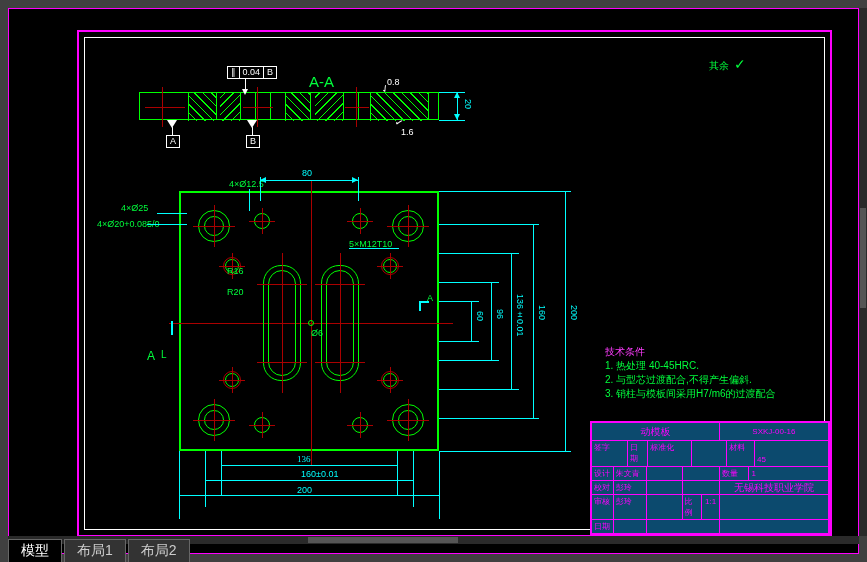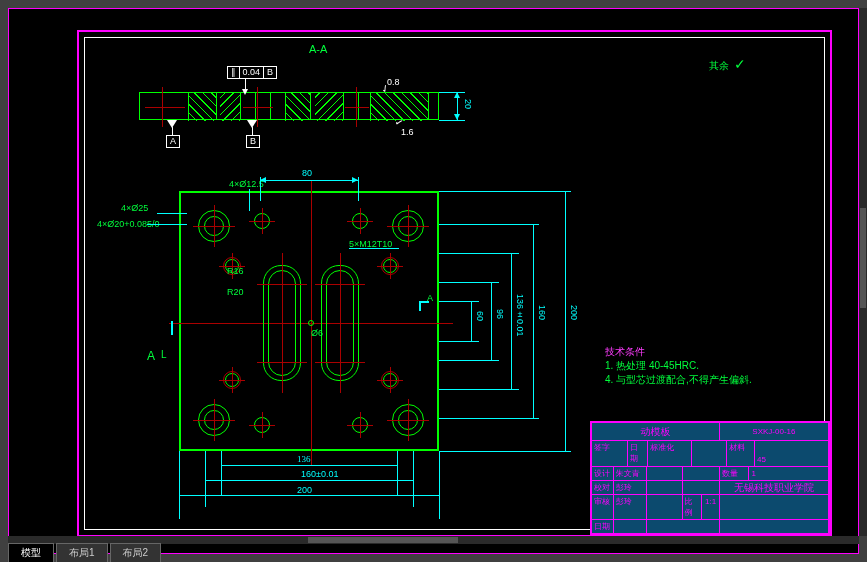--- a/index.html
+++ b/index.html
@@ -5,21 +5,21 @@
 * { margin: 0; padding: 0; box-sizing: border-box; }
 body { background: #404040; font-family: "SimSun", "Microsoft YaHei", sans-serif; width: 867px; height: 562px; overflow: hidden; position: relative; }
 .outer-frame { position: absolute; left: 8px; top: 8px; right: 8px; bottom: 8px; background: #000; border: 1px solid #ff00ff; }
 .title-frame { position: absolute; left: 68px; top: 21px; right: 26px; bottom: 16px; border: 2px solid #ff00ff; }
 .inner-frame { position: absolute; left: 5px; top: 5px; right: 5px; bottom: 5px; border: 1px solid #fff; }
 .scrollbar-v { position: absolute; right: 0; top: 8px; bottom: 26px; width: 8px; background: #2a2a2a; }
 .scrollbar-v .thumb { position: absolute; left: 1px; top: 200px; width: 6px; height: 100px; background: #555; }
 .scrollbar-h { position: absolute; left: 8px; right: 8px; bottom: 18px; height: 8px; background: #2a2a2a; }
 .scrollbar-h .thumb { position: absolute; top: 1px; left: 300px; width: 150px; height: 6px; background: #555; }
 .tabs { position: absolute; left: 8px; bottom: 0; display: flex; gap: 2px; }
-.tab { font-size: 10px; padding: 2px 12px; background: #333; color: #ccc; border-top: 1px solid #666; border-left: 1px solid #666; border-right: 1px solid #666; }
+.tab { font-size: 14px; padding: 2px 12px; background: #333; color: #ccc; border-top: 1px solid #666; border-left: 1px solid #666; border-right: 1px solid #666; }
 .tab.active { background: #000; color: #fff; }
 
 
 .canvas { position: absolute; inset: 0; }
 .cyan-line { background: #00ffff; position: absolute; }
 .white-line { background: #fff; position: absolute; }
 
 
 .txt { position: absolute; color: #00ff3c; font-size: 10px; white-space: nowrap; }
 .txt.white { color: #fff; }
@@ -71,21 +71,21 @@
 <body>
 
 <div class="outer-frame">
 
   <div class="title-frame">
     <div class="inner-frame"></div>
   </div>
 
   <div class="canvas">
 
-    <div class="txt" style="left:300px; top:34px; font-size:11px;">A-A</div>
+    <div class="txt" style="left:300px; top:64px; font-size:15px;">A-A</div>
 
     <div class="section section-outline" style="left:130px; top:83px; width:300px; height:28px;">
 
       <div class="hatch45" style="left:48px; top:0; width:28px; height:28px;"></div>
       <div class="hatch-45" style="left:80px; top:0; width:20px; height:28px;"></div>
       <div class="hatch45" style="left:145px; top:0; width:25px; height:28px;"></div>
       <div class="hatch-45" style="left:175px; top:0; width:28px; height:28px;"></div>
       <div class="hatch45" style="left:230px; top:0; width:58px; height:28px;"></div>
 
       <div class="vdiv" style="left:22px;"></div>
@@ -277,21 +277,22 @@
     <span class="txt cyan small vtext" style="left:506px; top:285px;">136±0.01</span>
 
     <div class="cyan-line" style="left:524px; top:215px; width:1px; height:194px;"></div>
     <span class="txt cyan small vtext" style="left:528px; top:296px;">160</span>
 
     <div class="cyan-line" style="left:556px; top:182px; width:1px; height:260px;"></div>
     <span class="txt cyan small vtext" style="left:560px; top:296px;">200</span>
 
     <span class="txt" style="left:596px; top:336px; color:#ff3cff;">技术条件</span>
     <span class="txt" style="left:596px; top:350px;">1. 热处理 40-45HRC.</span>
-    <span class="txt" style="left:596px; top:364px;">4. 与型芯过渡配合,不得产生偏斜.</span>
+    <span class="txt" style="left:596px; top:364px;">2. 与型芯过渡配合,不得产生偏斜.</span>
+    <span class="txt" style="left:596px; top:378px;">3. 销柱与模板间采用H7/m6的过渡配合</span>
 
     <div class="titleblock" style="width:240px;">
       <div style="display:flex;">
         <div class="tb-cell" style="width:130px; text-align:center; font-size:10px; padding:3px 0;">动模板</div>
         <div class="tb-cell" style="width:110px; text-align:center; font-size:8px; padding:3px 0;">SXKJ-00-16</div>
       </div>
       <div class="tb-row">
         <div class="tb-cell" style="width:39px;">签字</div>
         <div class="tb-cell" style="width:22px;">日期</div>
         <div class="tb-cell" style="width:48px;">标准化</div>

